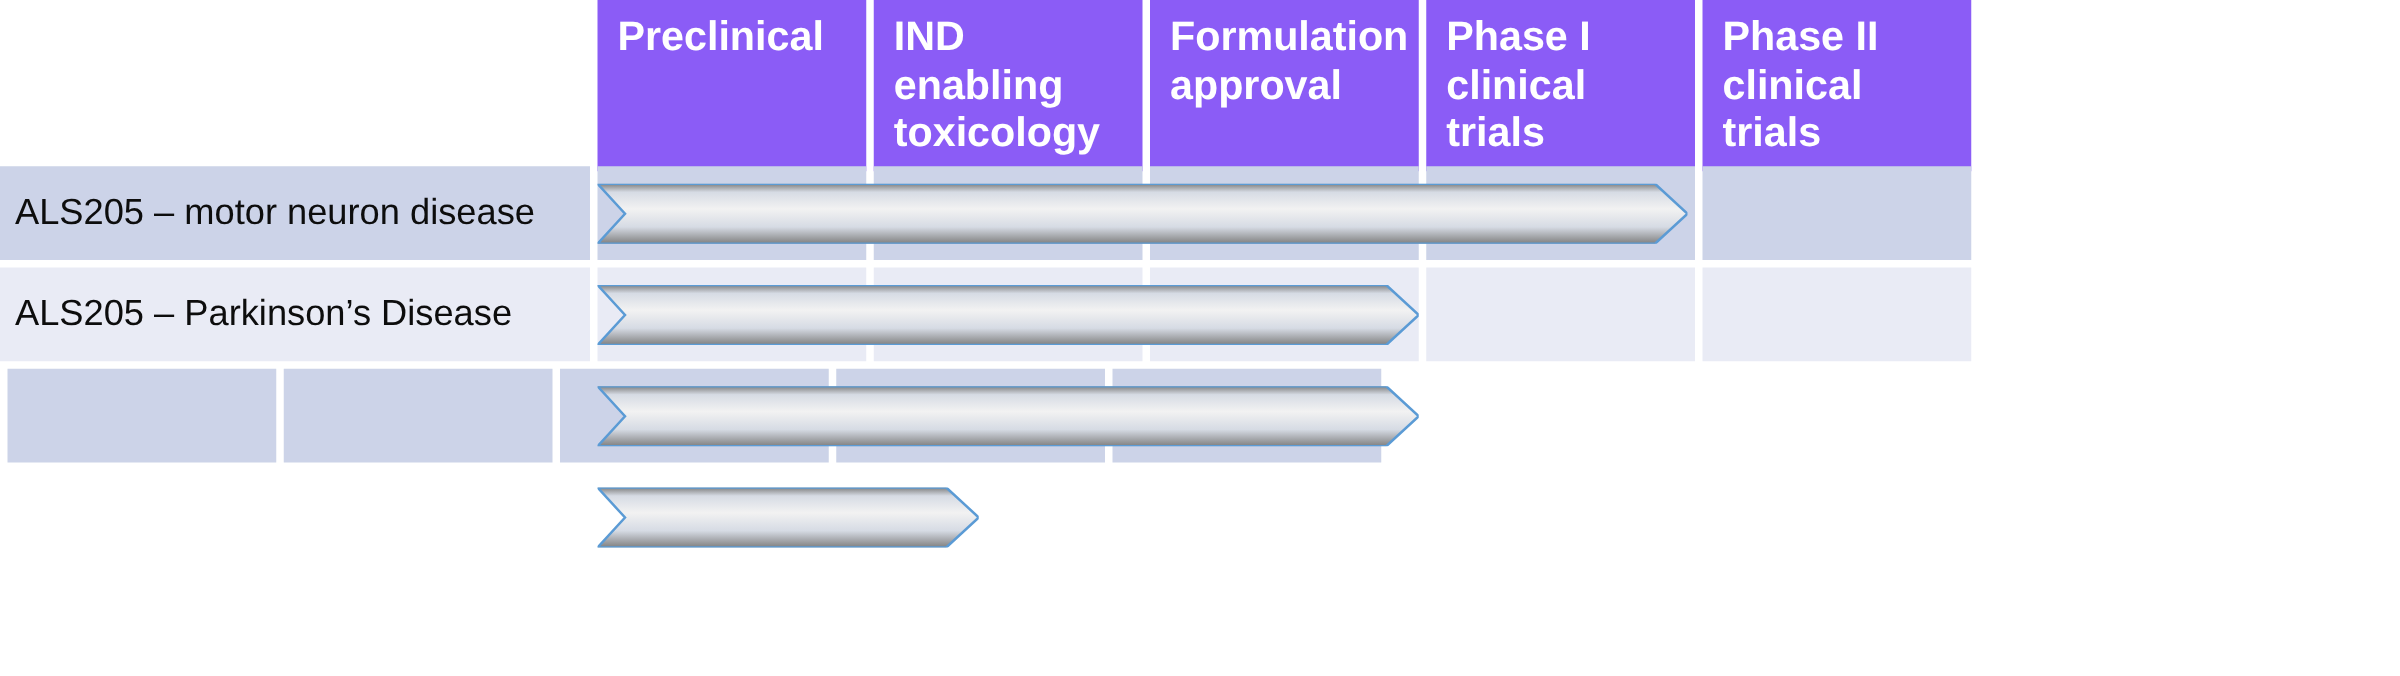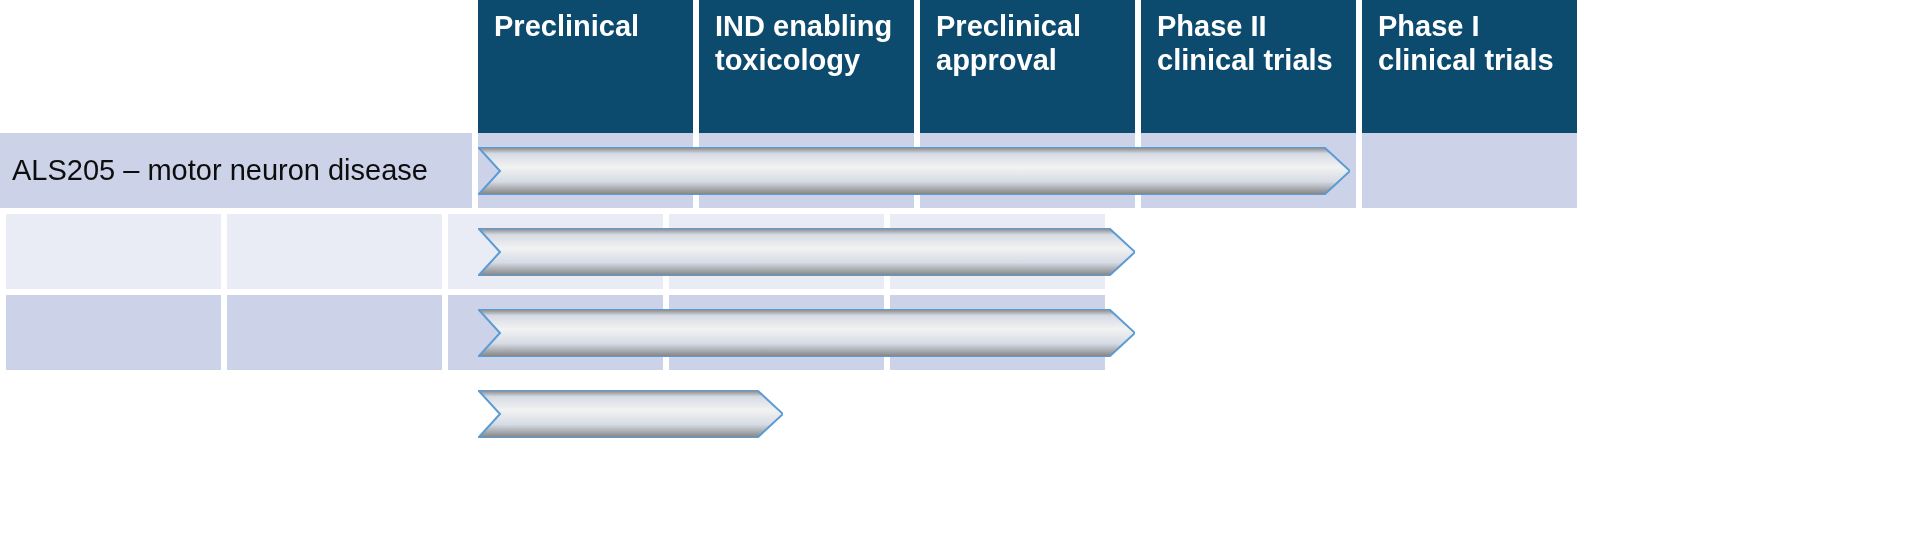--- a/index.html
+++ b/index.html
@@ -31,24 +31,24 @@
     display: flex;
   }
   .header-corner {
     width: 472px;
     height: 133px;
     background: #ffffff;
     flex: 0 0 auto;
   }
   .header-cell {
     flex: 0 0 auto;
-    background: #0c4a6e;
+    background: #8b5cf6;
     color: #ffffff;
     font-weight: bold;
-    font-size: 29px;
+    font-size: 33px;
     line-height: 1.17;
     padding: 10px 14px 0 16px;
     box-sizing: border-box;
     height: 137px;
     margin-left: 6px;
   }
   .header-cell:first-of-type { margin-left: 0; }
 
   
   .body-rows {
@@ -106,37 +106,38 @@
 </style>
 </head>
 <body>
 
 <div id="pipeline-table">
 
   <div class="header-row">
     <div class="header-corner"></div>
     <div class="header-cell" style="width: 215px;">Preclinical</div>
     <div class="header-cell" style="width: 215px;">IND enabling toxicology</div>
-    <div class="header-cell" style="width: 215px;">Preclinical approval</div>
+    <div class="header-cell" style="width: 215px;">Formulation approval</div>
+    <div class="header-cell" style="width: 215px;">Phase I clinical trials</div>
     <div class="header-cell" style="width: 215px;">Phase II clinical trials</div>
-    <div class="header-cell" style="width: 215px;">Phase I clinical trials</div>
   </div>
 
   <div class="body-rows">
 
     <div class="data-row shade-dark">
       <div class="row-label">ALS205 – motor neuron disease</div>
       <div class="grid-cell" style="width: 215px;"></div>
       <div class="grid-cell" style="width: 215px;"></div>
       <div class="grid-cell" style="width: 215px;"></div>
       <div class="grid-cell" style="width: 215px;"></div>
       <div class="grid-cell" style="width: 215px;"></div>
     </div>
 
     <div class="data-row shade-light">
+      <div class="row-label">ALS205 – Parkinson’s Disease</div>
       <div class="grid-cell" style="width: 215px;"></div>
       <div class="grid-cell" style="width: 215px;"></div>
       <div class="grid-cell" style="width: 215px;"></div>
       <div class="grid-cell" style="width: 215px;"></div>
       <div class="grid-cell" style="width: 215px;"></div>
     </div>
 
     <div class="data-row shade-dark">
       <div class="grid-cell" style="width: 215px;"></div>
       <div class="grid-cell" style="width: 215px;"></div>

